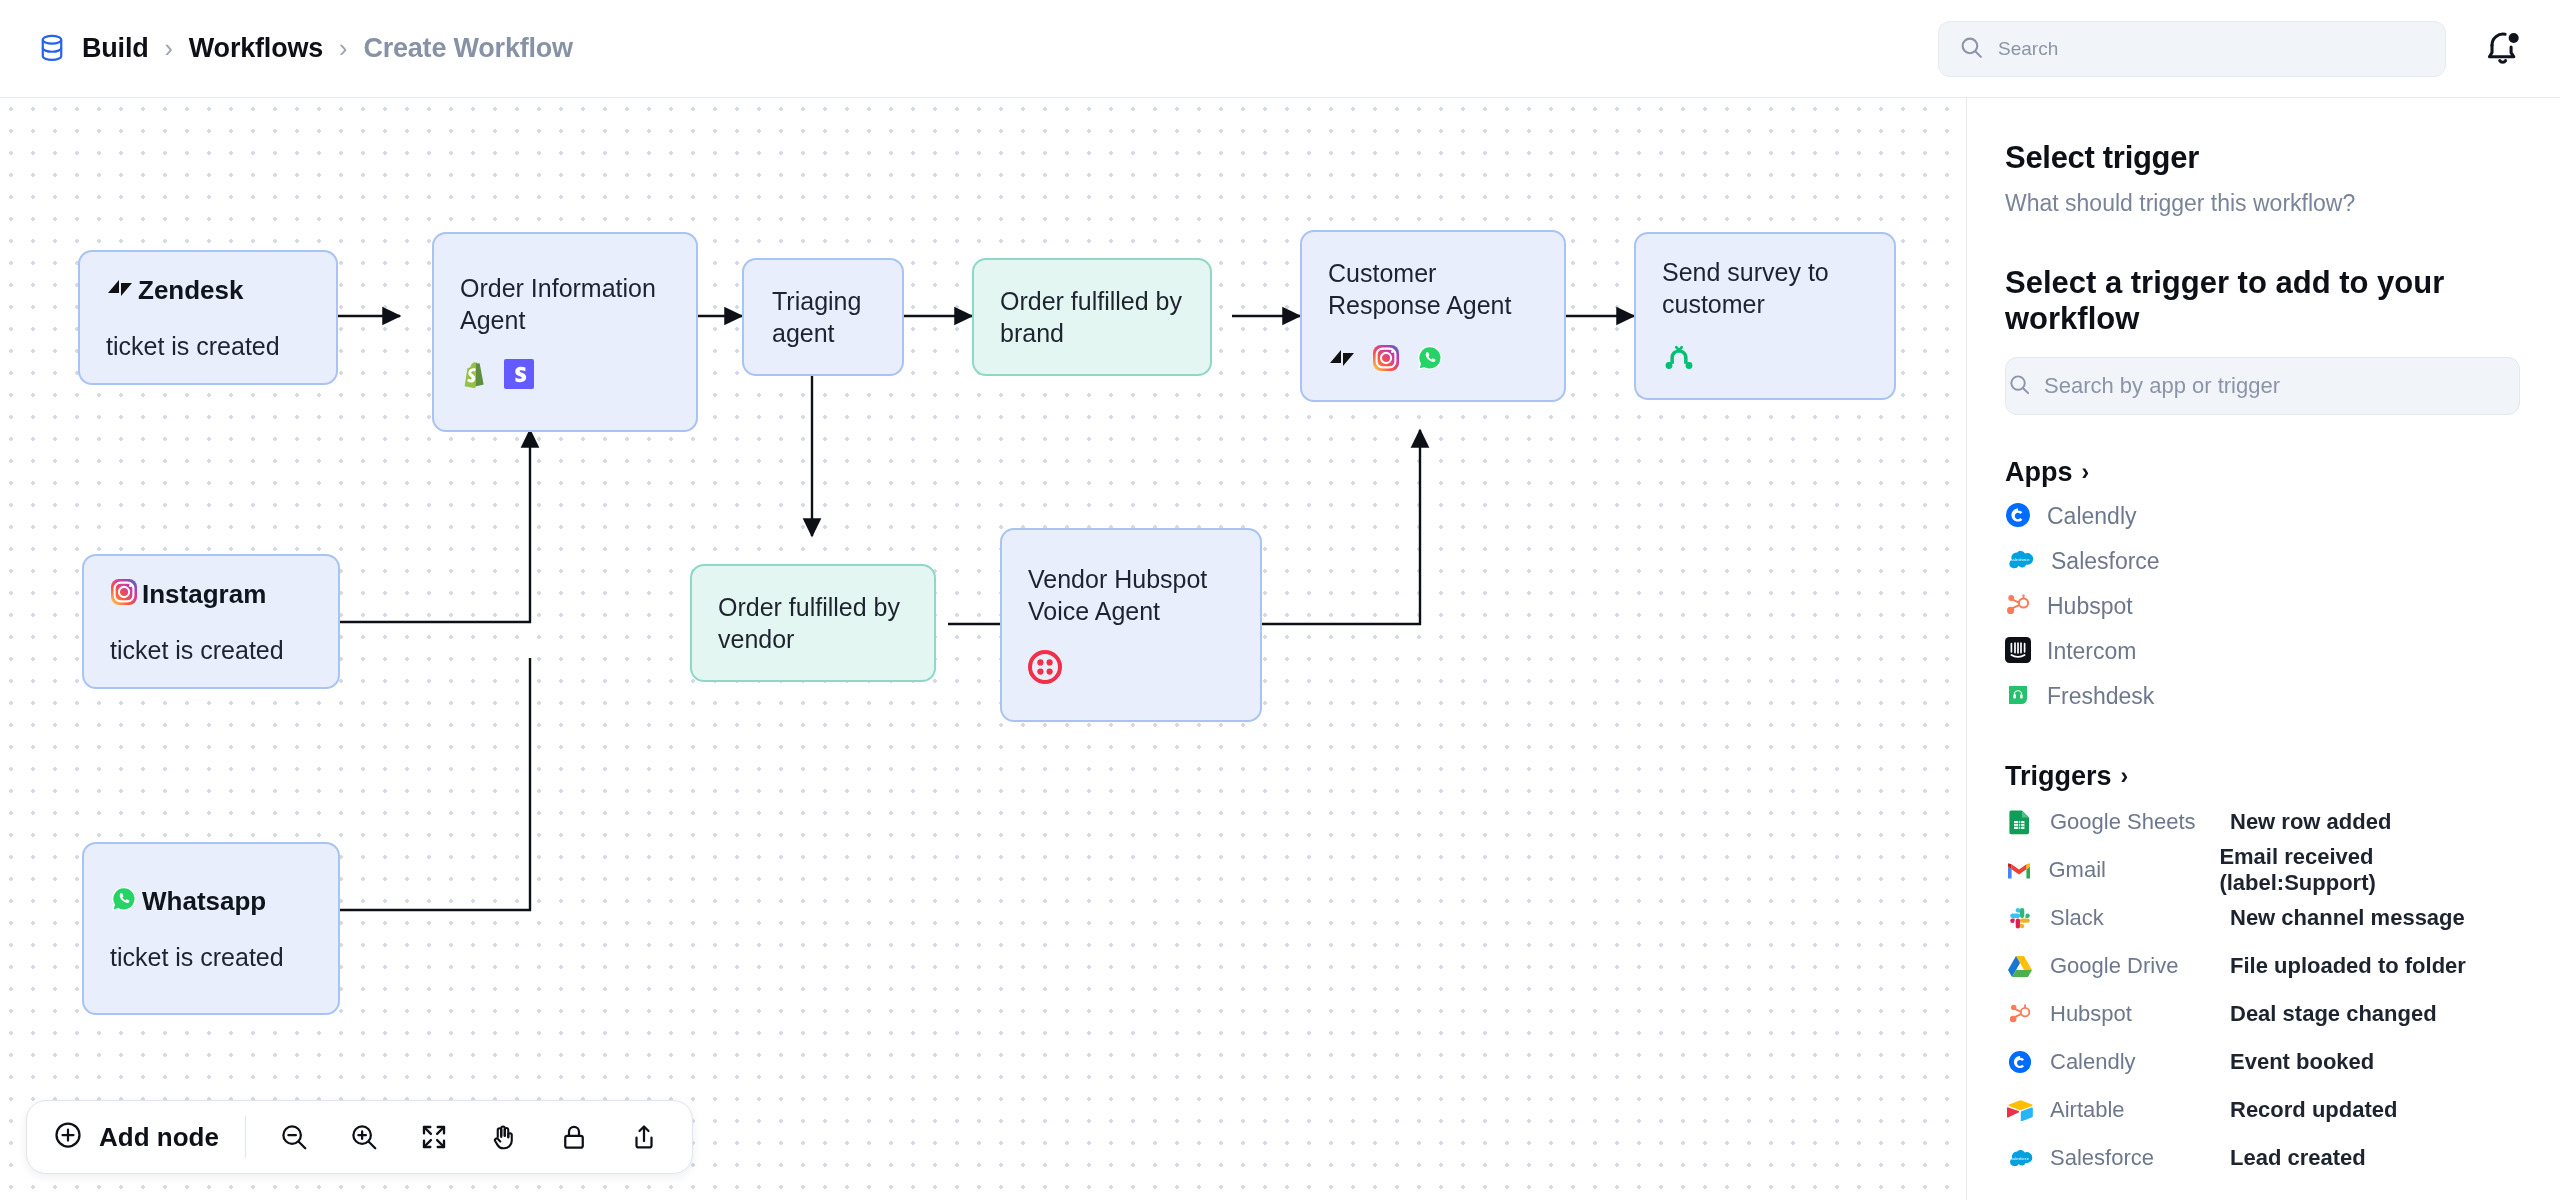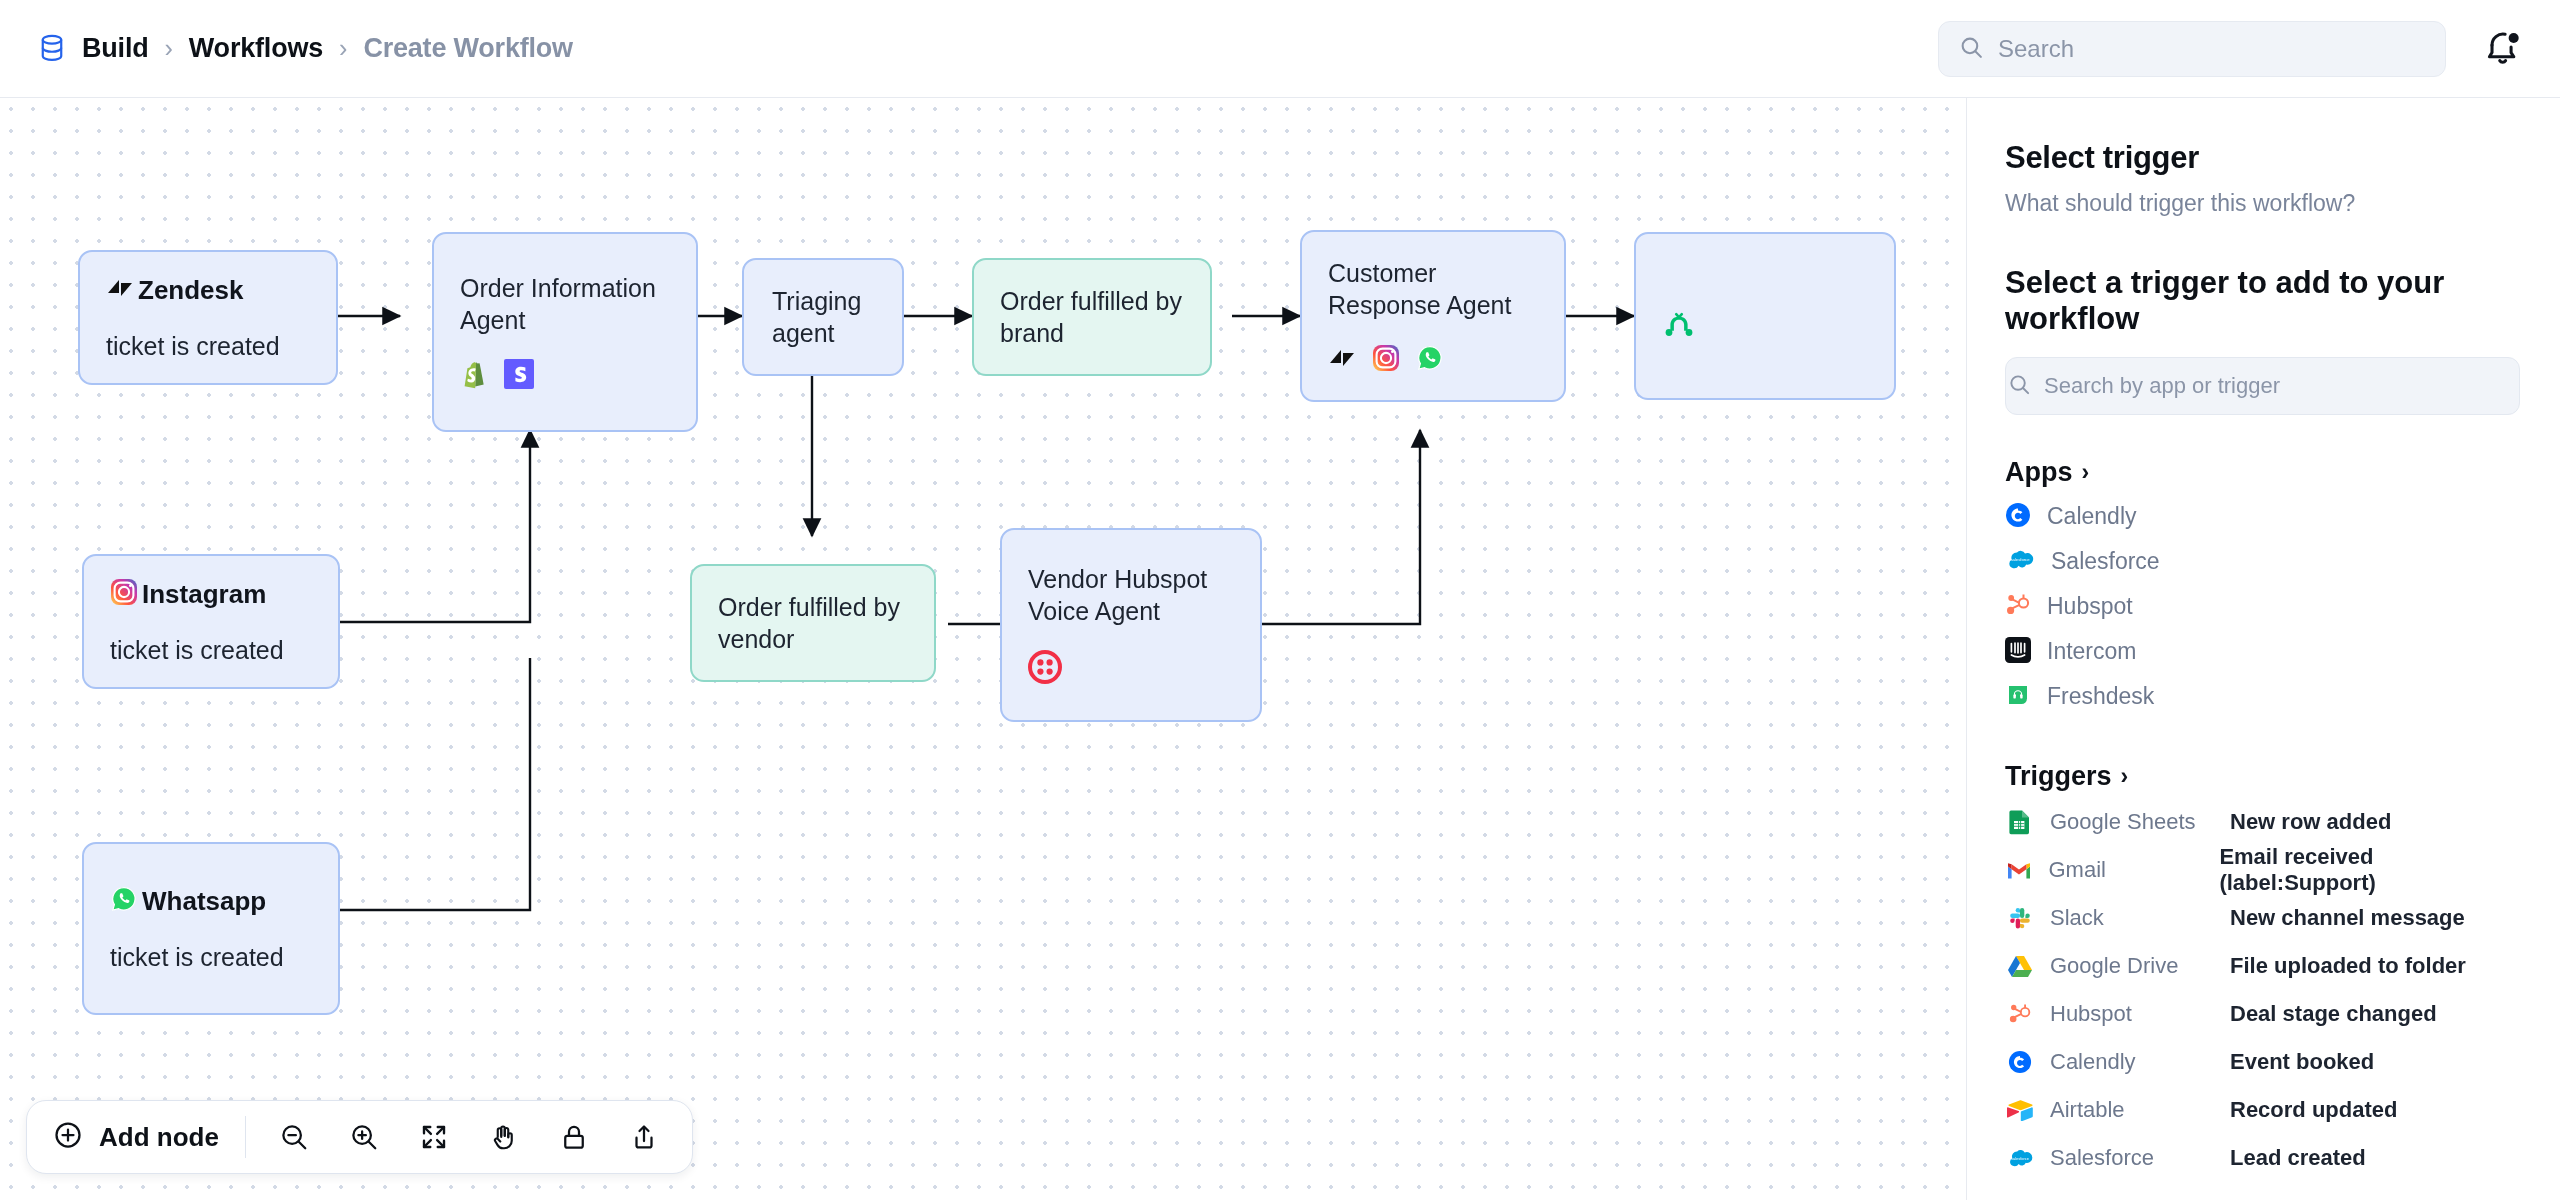--- a/index.html
+++ b/index.html
@@ -24,21 +24,21 @@
 
   .top-right {
     position: absolute; right: 36px; top: 0; height: 98px;
     display: flex; align-items: center; gap: 36px;
   }
   .search-box {
     width: 508px; height: 56px; background: #f1f4f9; border: 1px solid #e6eaf1;
     border-radius: 12px; display: flex; align-items: center; padding: 0 20px; gap: 14px;
   }
   .search-box input {
-    border: none; outline: none; background: transparent; font-size: 24px;
+    border: none; outline: none; background: transparent; font-size: 19px;
     color: #4a5568; font-family: "Liberation Sans", sans-serif; width: 100%;
   }
   .search-box input::placeholder { color: #8b95a8; }
   .bell-wrap { position: relative; width: 42px; height: 42px; }
 
   
   .canvas {
     position: absolute; top: 98px; left: 0; width: 1966px; height: 1102px;
     background-color: #ffffff;
     background-image: radial-gradient(#d3dae6 1.6px, transparent 1.6px);
@@ -296,20 +296,21 @@
       <span>
         <svg width="28" height="28" viewBox="0 0 28 28">
           <path d="M14 2.6a11.2 11.2 0 0 0-9.6 17l-1.6 5.6 5.8-1.5A11.2 11.2 0 1 0 14 2.6z" fill="#25D366" stroke="#fff" stroke-width="1.2"></path>
           <path d="M10.1 8.9c.3-.6.6-.6.9-.6h.7c.3 0 .6 0 .8.6l.9 2c.1.3 0 .5-.2.7l-.6.6c-.2.2-.2.4-.1.6.4.8 1.6 2 2.6 2.5.3.1.5.1.7-.1l.6-.7c.2-.2.4-.2.6-.1l2 .9c.3.2.4.4.4.7 0 .9-.6 1.7-1.5 1.9-1.9.4-4.5-1.2-6-2.8-1.5-1.6-2.5-3.6-2.1-5 .1-.6.3-1 .3-1.2z" fill="#fff"></path>
         </svg>
       </span>
     </div>
   </div>
 
   <div class="node blue" style="left:1634px; top:134px; width:262px; height:168px;">
+    <div class="node-title">Send survey to customer</div>
     <div class="node-apps">
       <span>
         <svg width="34" height="30" viewBox="0 0 34 30">
           <path d="M17 6.5c-5 0-8.6 3.6-8.6 8v6.2h3.5v-6c0-3 2.2-5 5.1-5s5.1 2 5.1 5v6h3.5v-6.2c0-4.4-3.6-8-8.6-8z" fill="#00BF6F"></path>
           <circle cx="7" cy="22.5" r="3.4" fill="#00BF6F"></circle>
           <circle cx="27" cy="22.5" r="3.4" fill="#00BF6F"></circle>
           <path d="M14.2 4.2l2.8 3.2 2.8-3.2" fill="none" stroke="#00BF6F" stroke-width="2.6" stroke-linecap="round"></path>
         </svg>
       </span>
     </div>

